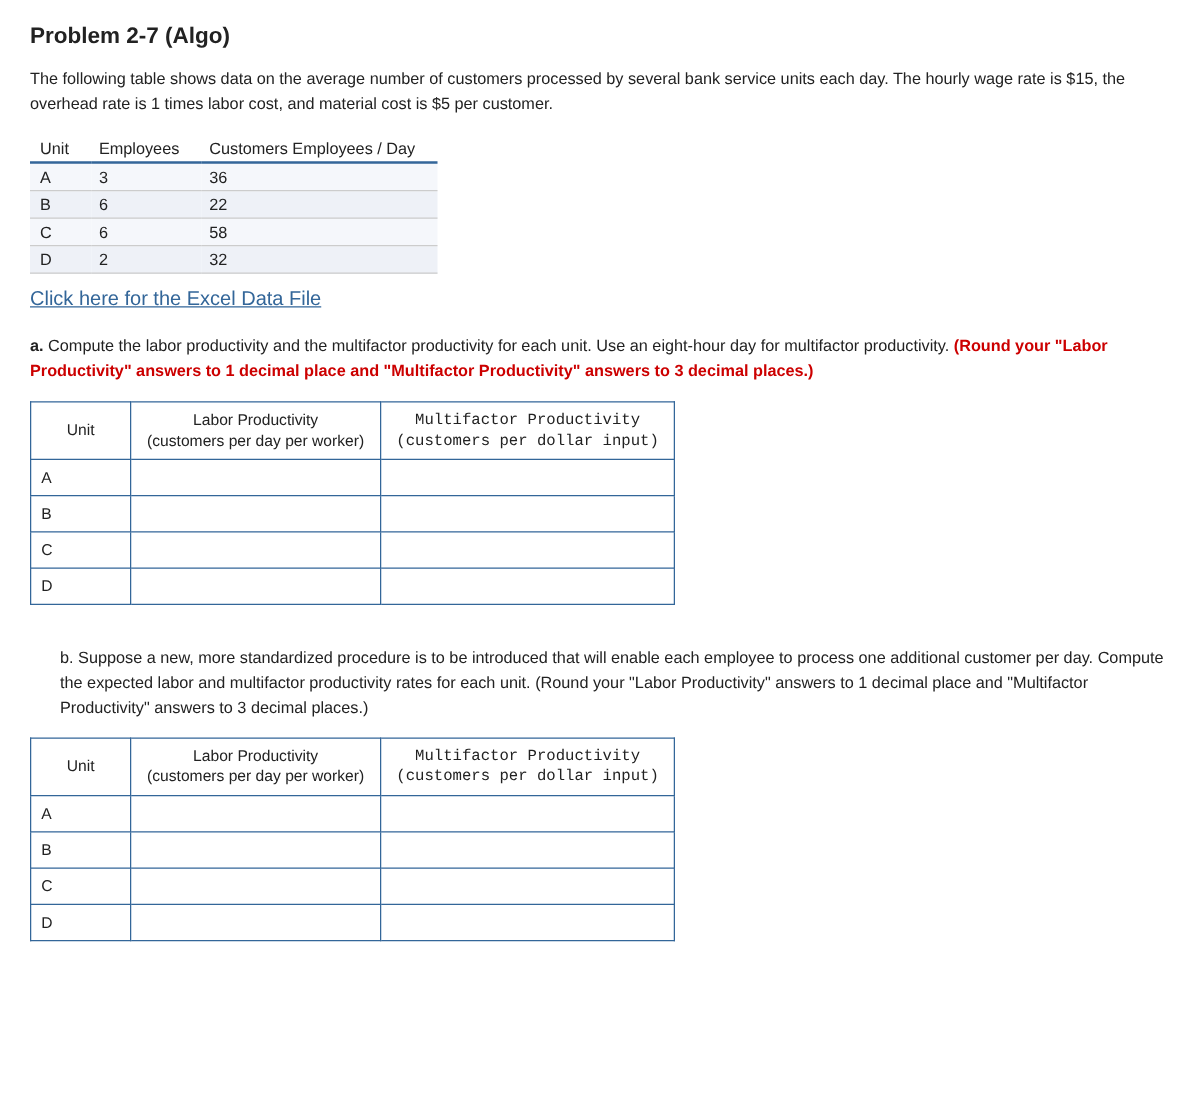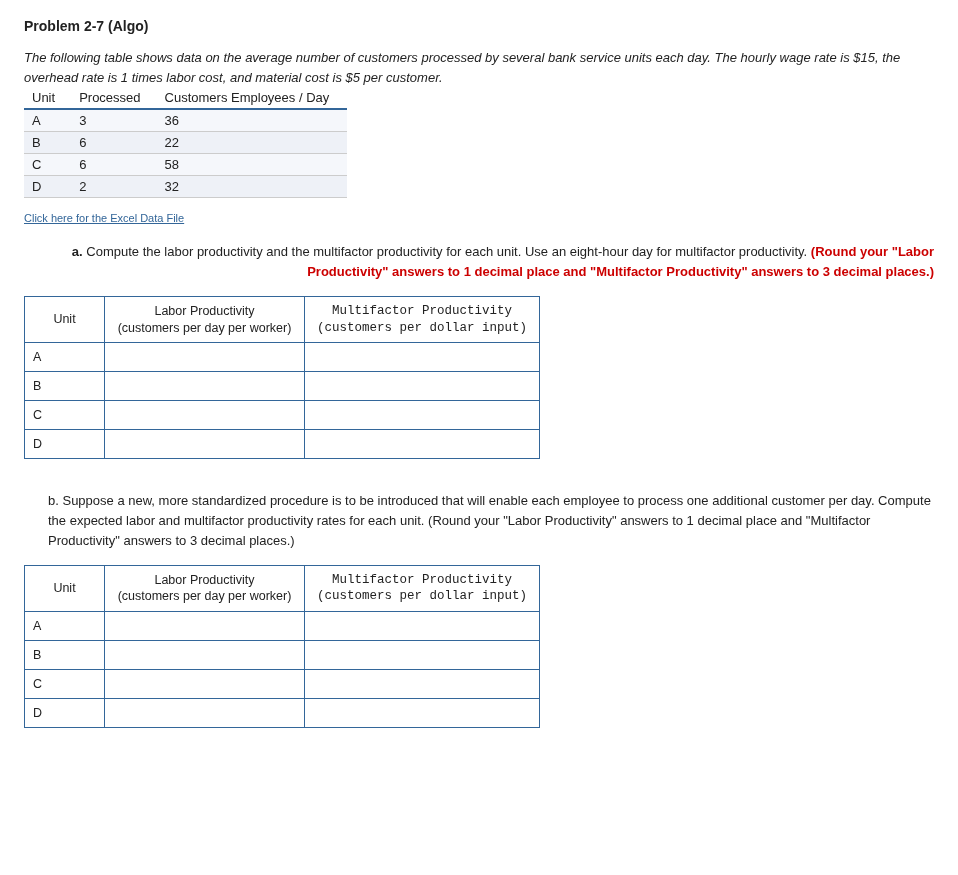--- a/index.html
+++ b/index.html
@@ -6,27 +6,27 @@
     body {
       font-family: Arial, sans-serif;
       font-size: 13px;
       background: #fff;
       color: #222;
       padding: 18px 24px;
       max-width: 958px;
     }
     .problem-title {
       font-weight: bold;
-      font-size: 14px;
+      font-size: 18px;
       margin-bottom: 14px;
     }
     .description {
       font-size: 13px;
       line-height: 1.5;
-      font-style: italic;
+      margin-bottom: 16px;
     }
     
     .data-table {
       border-collapse: collapse;
       margin-bottom: 12px;
       font-size: 13px;
       min-width: 300px;
     }
     .data-table th {
       text-align: left;
@@ -42,29 +42,28 @@
     }
     .data-table tr:nth-child(even) td { background: #eef1f7; }
     .data-table td:first-child, .data-table th:first-child {
       padding-left: 8px;
       min-width: 40px;
     }
     .excel-link {
       color: #336699;
       text-decoration: underline;
       cursor: pointer;
-      font-size: 11px;
+      font-size: 16px;
       margin-bottom: 18px;
       display: inline-block;
     }
     .section-question {
       font-size: 13px;
       line-height: 1.55;
       margin-bottom: 14px;
-      text-align: right;
     }
     .section-question .bold-red {
       color: #cc0000;
       font-weight: bold;
     }
     .section-question .bold {
       font-weight: bold;
     }
     
     .answer-table {
@@ -138,21 +137,21 @@
 <div class="problem-title">Problem 2-7 (Algo)</div>
 
 
 <p class="description">The following table shows data on the average number of customers processed by several bank service units each day. The hourly wage rate is $15, the overhead rate is 1 times labor cost, and material cost is $5 per customer.</p>
 
 
 <table class="data-table">
   <thead>
     <tr>
       <th>Unit</th>
-      <th>Processed</th>
+      <th>Employees</th>
       <th>Customers Employees / Day</th>
     </tr>
   </thead>
   <tbody id="data-table-body">
   <tr>
         <td>A</td>
         <td>3</td>
         <td>36</td>
       </tr>
       <tr>

